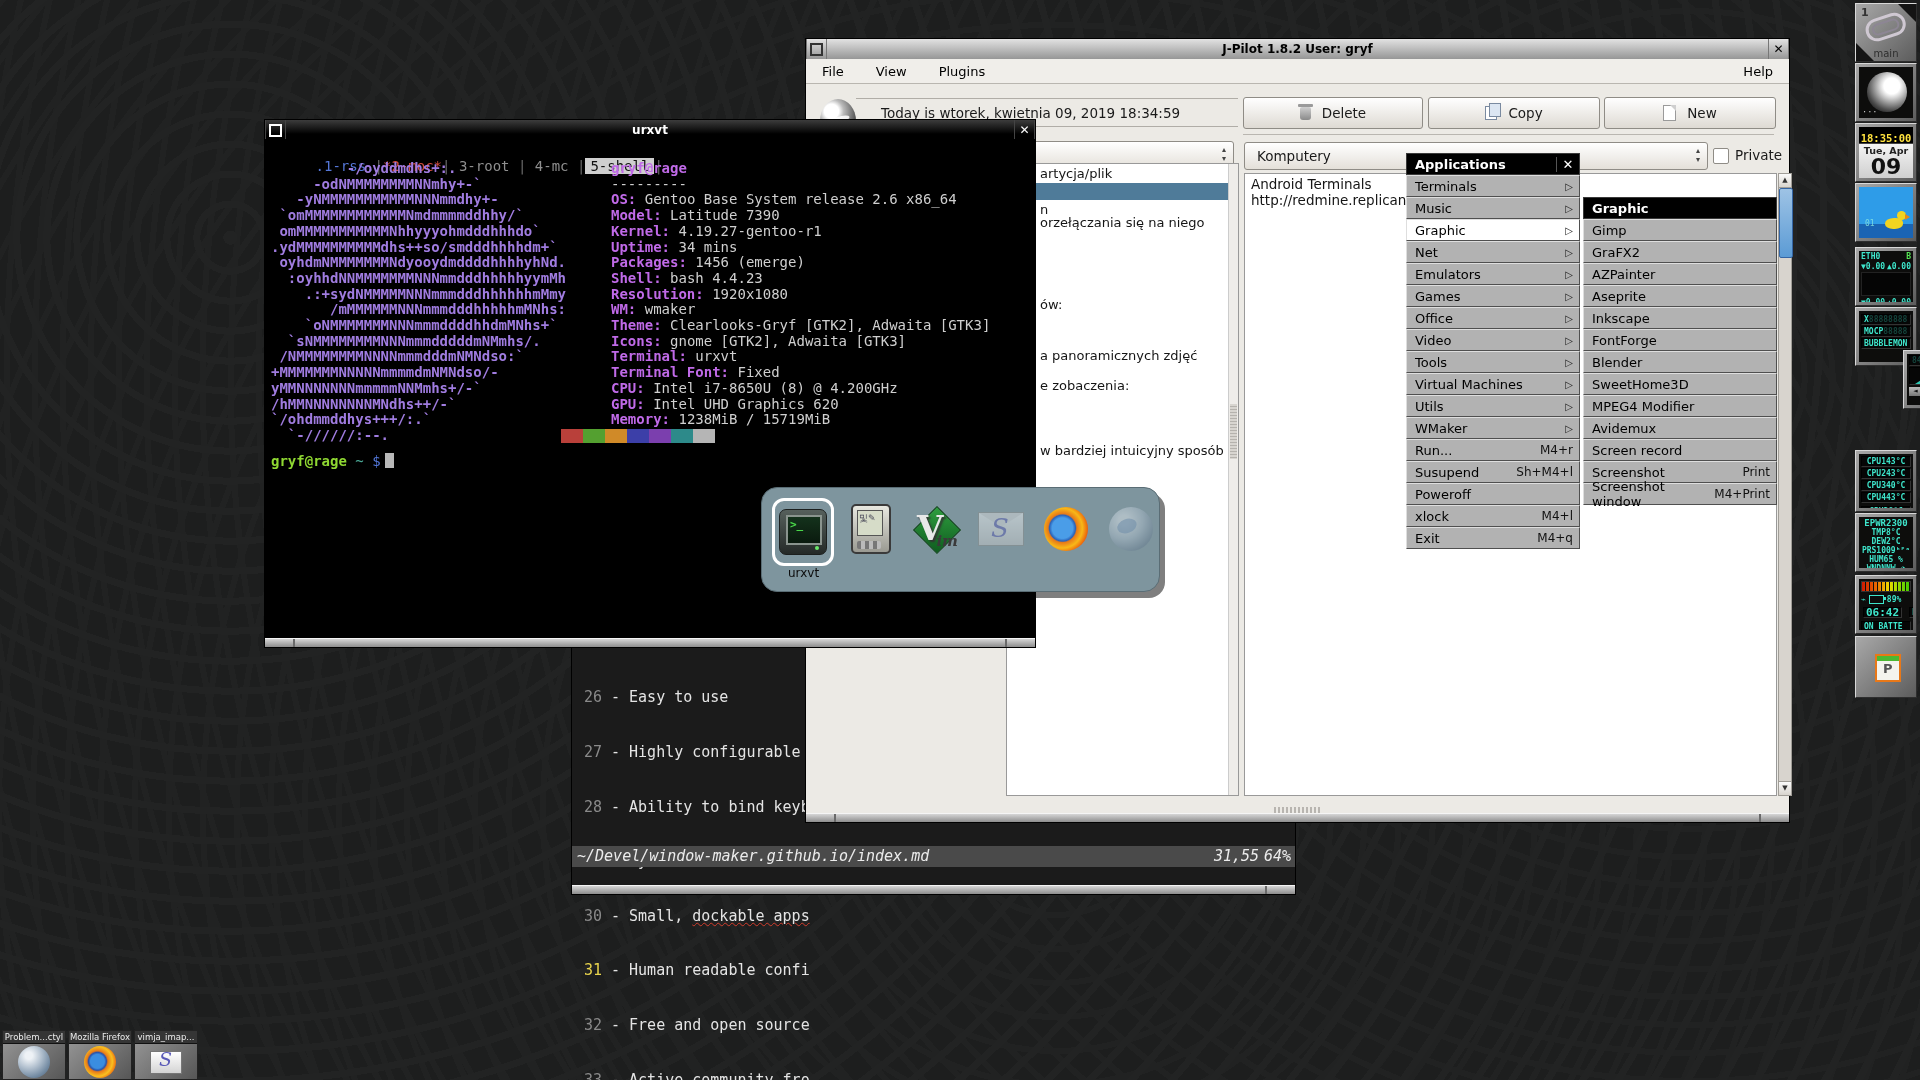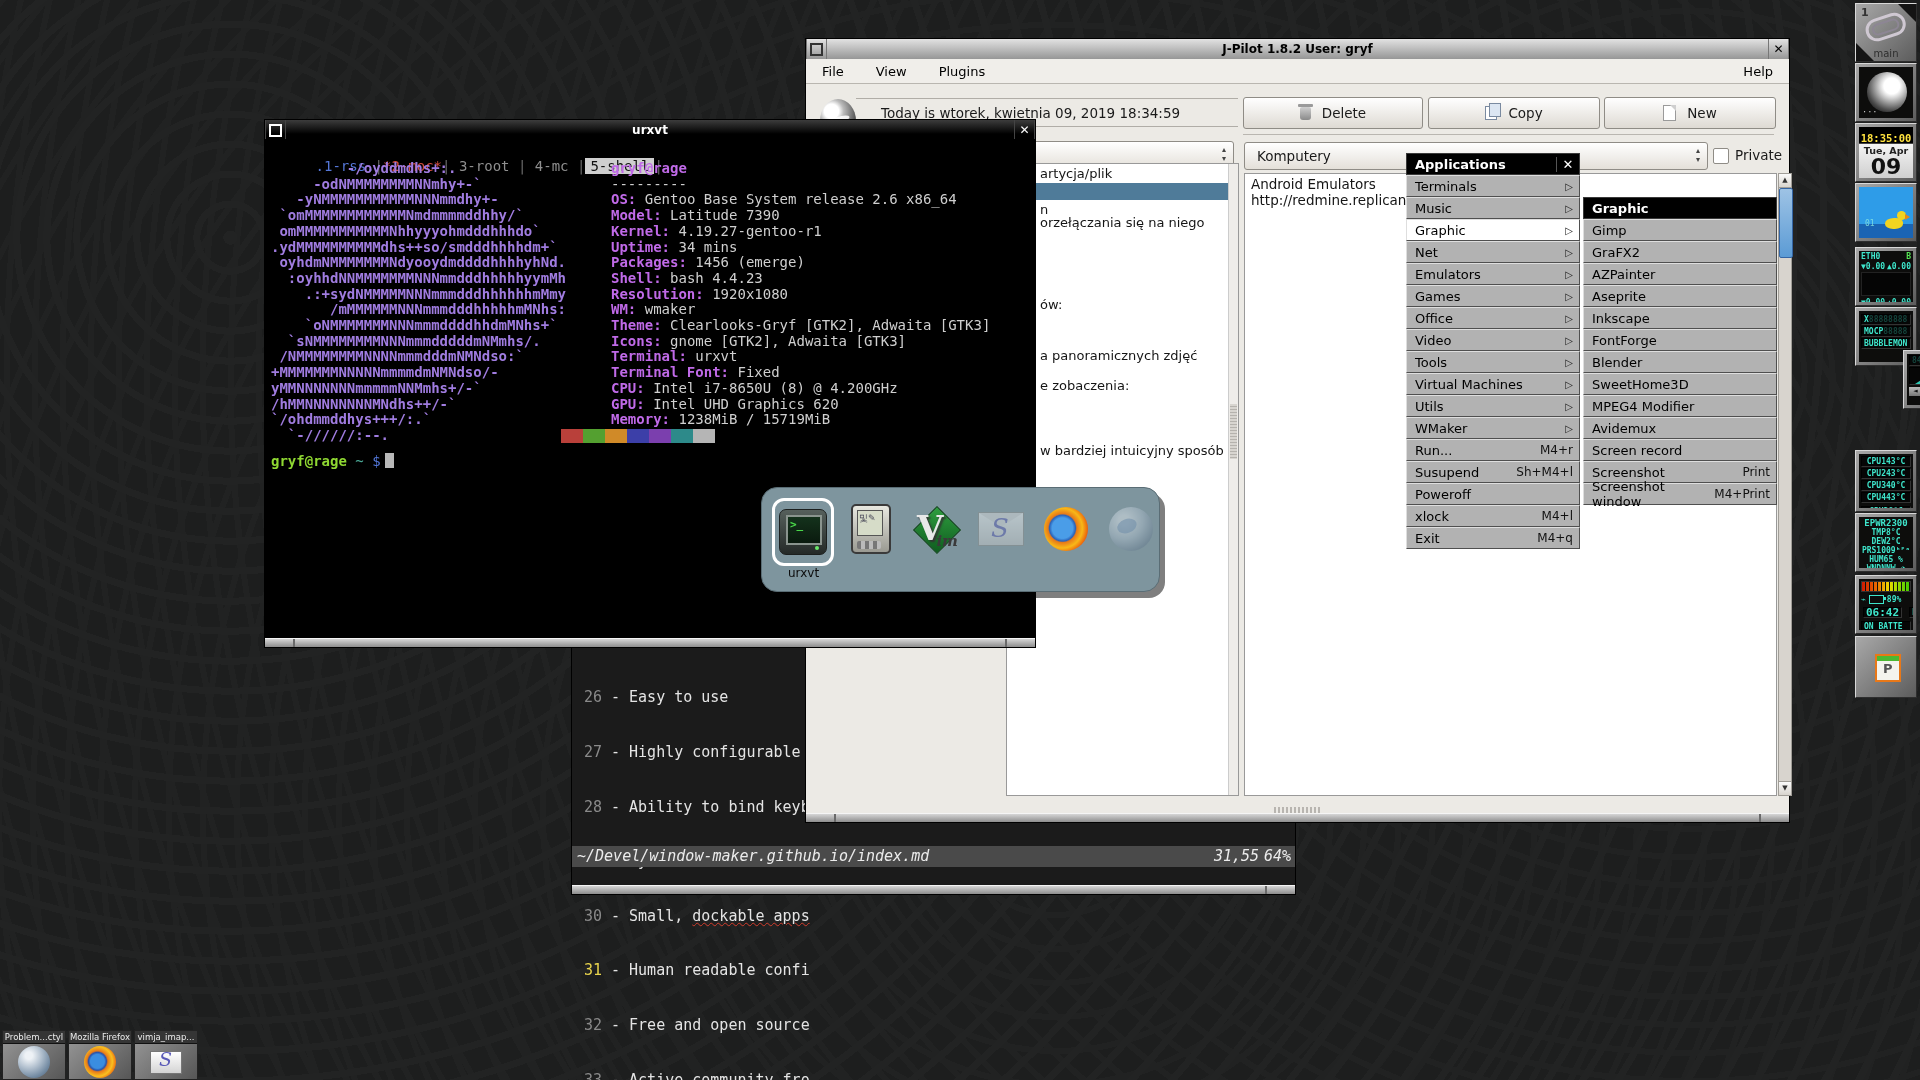--- a/index.html
+++ b/index.html
@@ -302,21 +302,21 @@
     </div>
     <div id="jp-grip"></div>
 
     <div class="jp-combo" id="jp-combo-right">
       <span>Komputery</span>
       <span class="jp-spin">▴<br>▾</span>
     </div>
     <div id="jp-check"></div>
     <div id="jp-private">Private</div>
     <div id="jp-memo">
-      <div>Android Emulators</div>
+      <div>Android Terminals</div>
       <div>http://redmine.replicant.us/</div>
     </div>
     <div id="jp-sb">
       <div class="ar">▲</div>
       <div class="thumb"></div>
       <div class="ar dn">▼</div>
     </div>
     <div class="resizebar">
       <span class="notch" style="left:28px;"></span>
         <span class="notch" style="right:28px;"></span>

